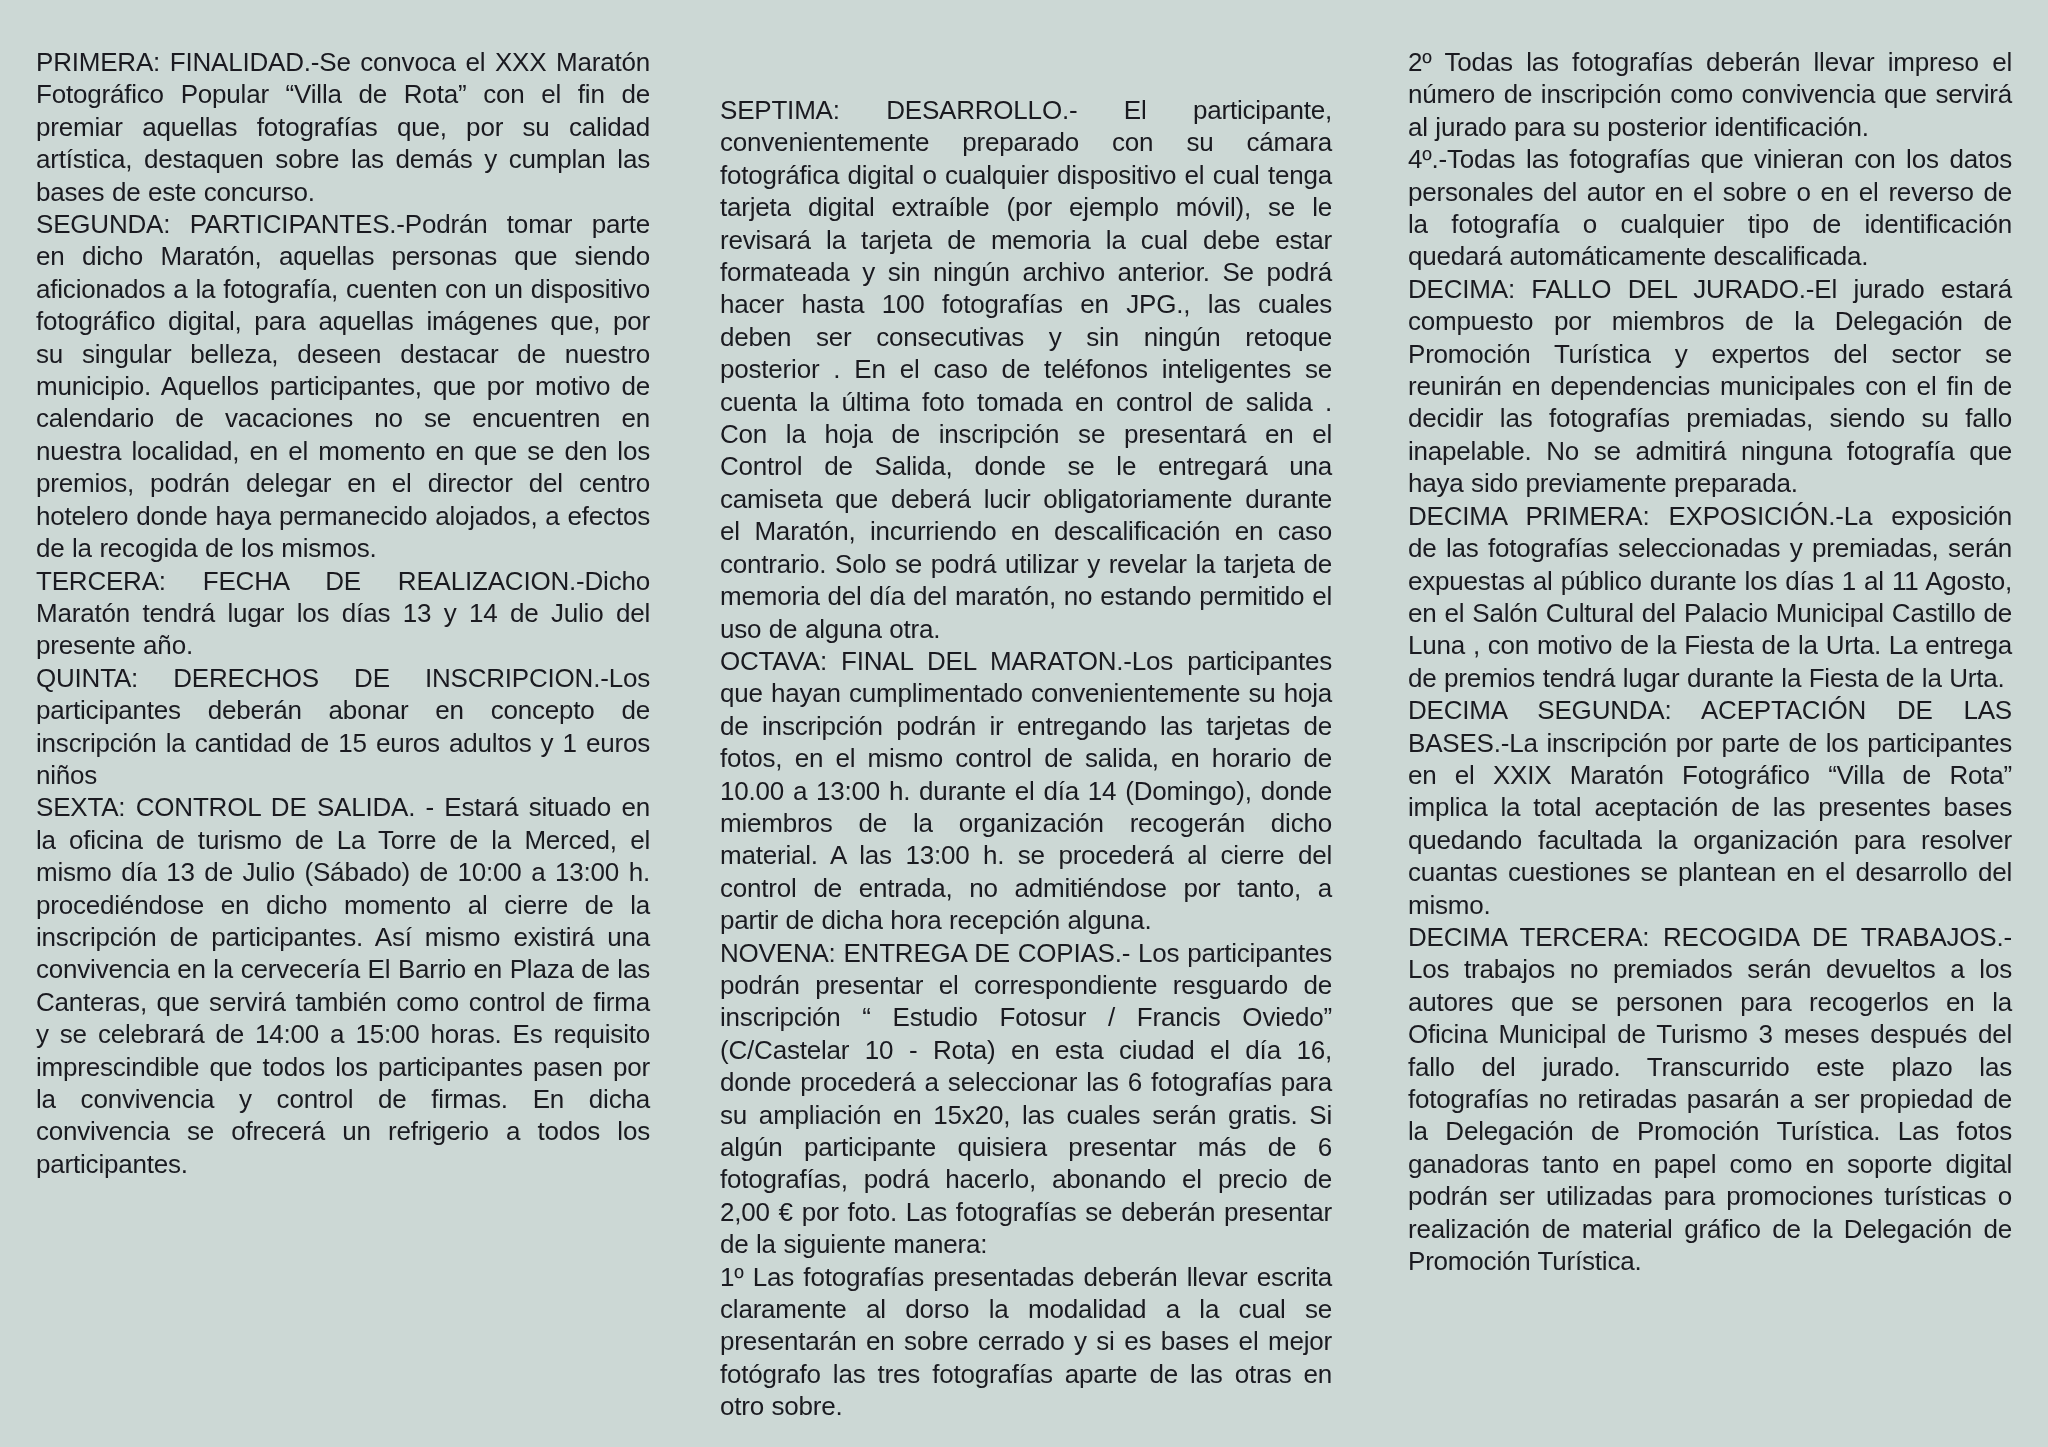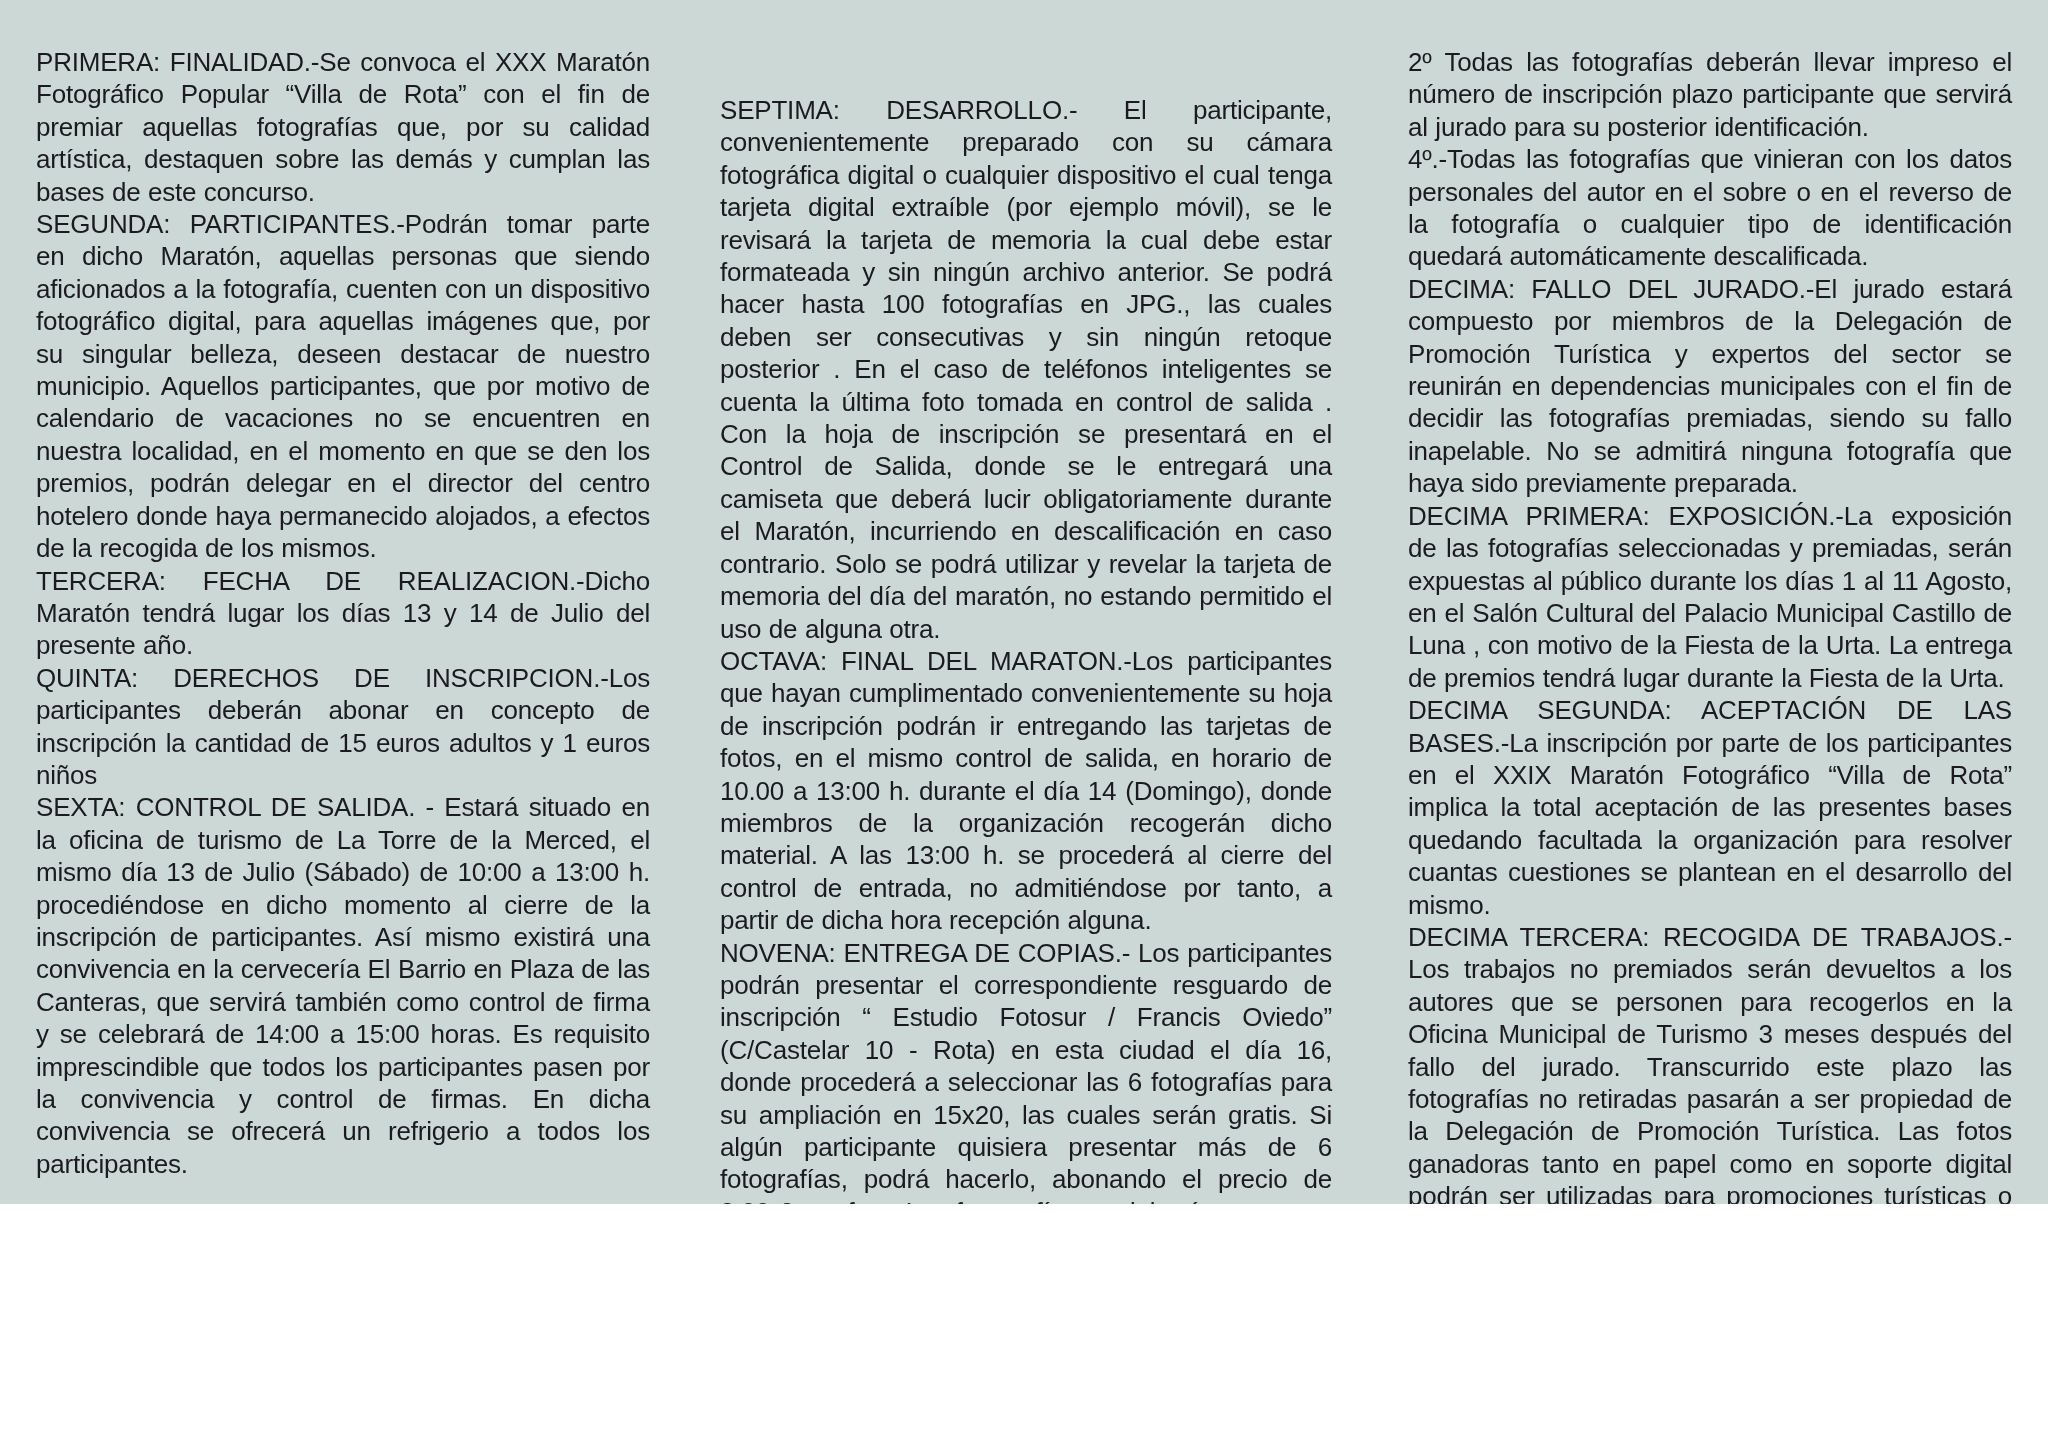--- a/index.html
+++ b/index.html
@@ -2,21 +2,21 @@
 <html><head>
 <meta charset="utf-8">
 <style>
   html, body {
     margin: 0;
     padding: 0;
   }
   .page {
     position: relative;
     width: 2048px;
-    height: 1204px;
+    height: 1447px;
     background: #ccd8d5;
     font-family: "Liberation Sans", sans-serif;
     color: #1a1a20;
     overflow: hidden;
     box-sizing: border-box;
     padding: 46px 36px 0 36px;
   }
   .columns {
     display: flex;
     flex-direction: row;
@@ -54,21 +54,21 @@
     </div>
 
     <div class="col col-2">
       <p>SEPTIMA: DESARROLLO.- El participante, convenientemente preparado con su cámara fotográfica digital o cualquier dispositivo el cual tenga tarjeta digital extraíble (por ejemplo móvil), se le revisará la tarjeta de memoria la cual debe estar formateada y sin ningún archivo anterior.  Se podrá hacer hasta 100 fotografías en JPG.,  las cuales deben ser consecutivas y sin ningún retoque posterior . En el caso de teléfonos inteligentes se cuenta la última foto tomada en control de salida . Con la hoja de inscripción se presentará en el Control de Salida, donde se le entregará una camiseta que deberá lucir obligatoriamente durante el Maratón, incurriendo en descalificación en caso contrario. Solo se podrá utilizar y revelar la tarjeta de memoria del día del maratón, no estando permitido el uso de alguna otra.</p>
       <p>OCTAVA: FINAL DEL MARATON.-Los participantes que hayan cumplimentado convenientemente su hoja de inscripción podrán ir entregando las tarjetas de fotos, en el mismo  control de salida, en horario de 10.00 a 13:00 h. durante el día 14 (Domingo), donde miembros de la organización recogerán dicho material. A las 13:00 h. se procederá al cierre del control de entrada, no admitiéndose por tanto, a partir de dicha hora recepción alguna.</p>
       <p>NOVENA: ENTREGA DE COPIAS.- Los participantes podrán presentar el correspondiente resguardo de inscripción  “ Estudio Fotosur / Francis Oviedo” (C/Castelar 10  - Rota) en esta ciudad el día 16, donde procederá a seleccionar las 6 fotografías para su ampliación en 15x20, las cuales serán gratis. Si algún participante quisiera presentar más de 6 fotografías, podrá hacerlo, abonando el precio de 2,00 € por foto. Las fotografías se deberán presentar de la siguiente manera:</p>
       <p>1º Las fotografías presentadas deberán llevar escrita claramente al dorso la modalidad a la cual se presentarán en sobre cerrado y si es bases el mejor fotógrafo las tres fotografías aparte de las otras en otro sobre.</p>
     </div>
 
     <div class="col col-3">
-      <p>2º Todas las fotografías deberán llevar impreso el número de inscripción plazo participante que servirá al jurado para su posterior identificación.</p>
+      <p>2º Todas las fotografías deberán llevar impreso el número de inscripción como convivencia que servirá al jurado para su posterior identificación.</p>
       <p>4º.-Todas las fotografías que vinieran con los datos personales del autor en el sobre o en el reverso de la fotografía o cualquier tipo de identificación quedará automáticamente descalificada.</p>
       <p>DECIMA: FALLO DEL JURADO.-El jurado estará compuesto por miembros de la Delegación de Promoción Turística y expertos del sector se reunirán en dependencias municipales  con el fin de decidir las fotografías premiadas, siendo su fallo inapelable. No se admitirá ninguna fotografía que haya sido previamente preparada.</p>
       <p>DECIMA PRIMERA: EXPOSICIÓN.-La exposición de las fotografías seleccionadas y premiadas, serán expuestas al público durante los días 1 al 11 Agosto, en el Salón Cultural del Palacio Municipal Castillo de Luna , con motivo de la Fiesta de la Urta. La entrega de premios tendrá lugar durante la Fiesta de la Urta.</p>
       <p>DECIMA SEGUNDA: ACEPTACIÓN DE LAS BASES.-La inscripción por parte de los participantes en el XXIX Maratón Fotográfico “Villa de Rota” implica la total aceptación de las presentes bases quedando facultada la organización para resolver cuantas cuestiones se plantean en el desarrollo del mismo.</p>
       <p>DECIMA TERCERA: RECOGIDA DE TRABAJOS.- Los trabajos no premiados serán devueltos a los autores que se personen para recogerlos en la Oficina Municipal de Turismo 3 meses después del fallo del jurado. Transcurrido este plazo las fotografías no retiradas pasarán a ser propiedad de la Delegación de Promoción Turística. Las fotos ganadoras tanto en papel como en soporte digital podrán ser utilizadas para promociones turísticas o realización de material gráfico de la Delegación de Promoción Turística.</p>
     </div>
 
   </div>
 </div>
 

